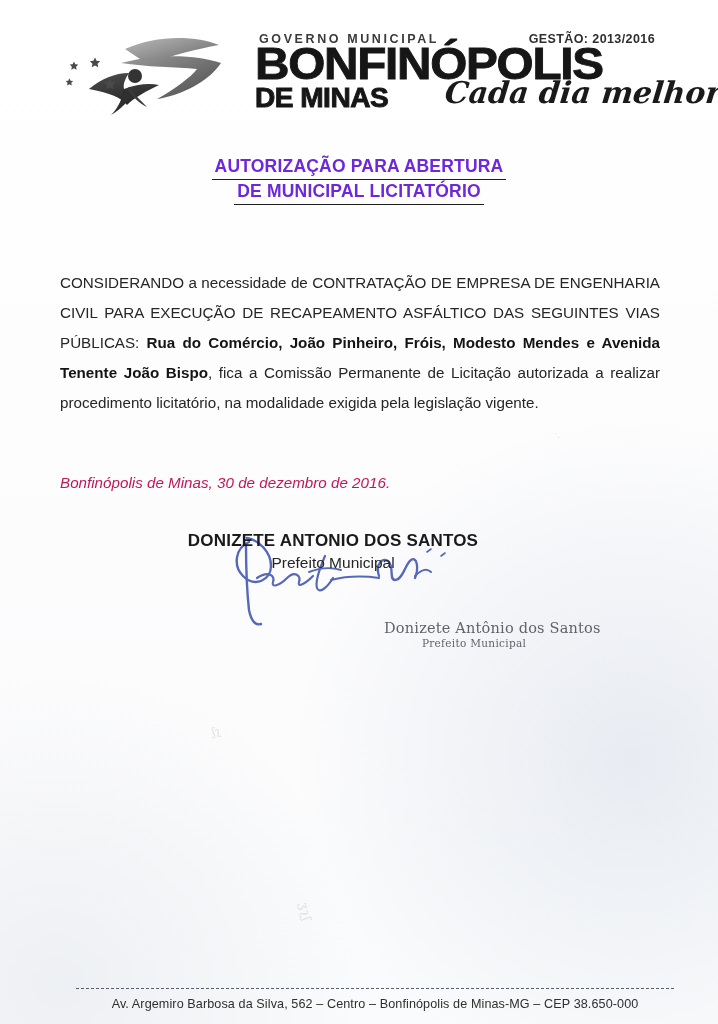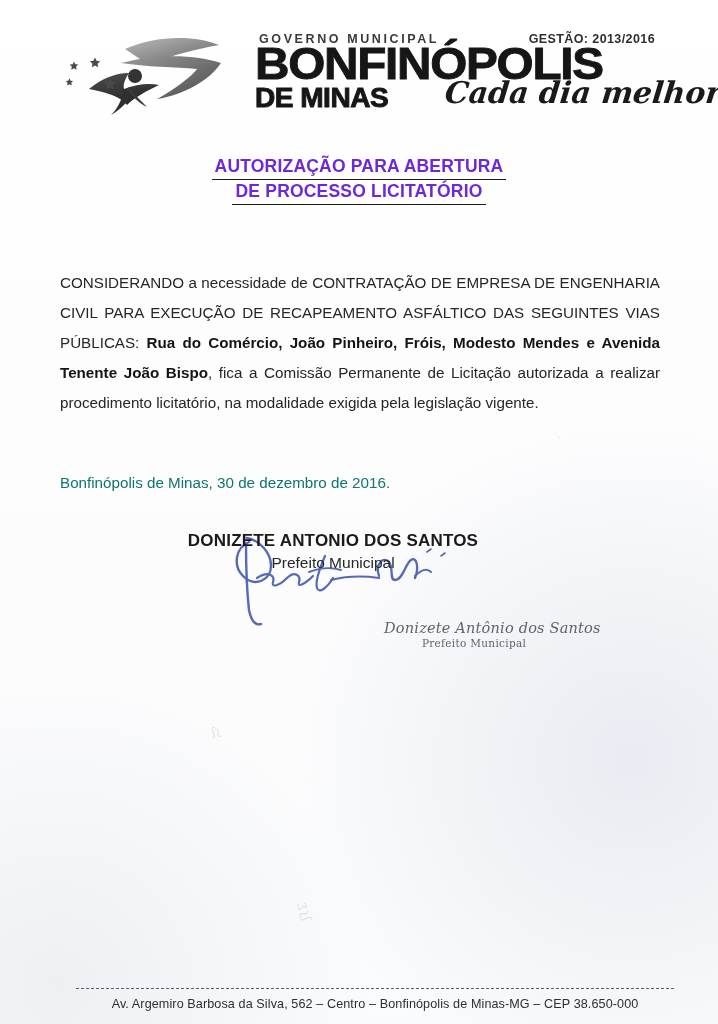--- a/index.html
+++ b/index.html
@@ -168,21 +168,22 @@
   }
   .body-copy b { font-weight: 700; color: #141414; }
 
   .date-line {
     position: absolute;
     top: 470px;
     left: 60px;
     width: 600px;
     font-size: 15.2px;
     line-height: 26px;
-    color: #0f766e;
+    color: #be185d;
+    font-style: italic;
   }
 
   
   .sig-block {
     position: absolute;
     top: 530px;
     left: 0;
     width: 666px;
     text-align: center;
   }
@@ -218,21 +219,20 @@
     position: absolute;
     top: 90px;
     left: 384px;
     width: 180px;
     text-align: center;
     color: #4a4a52;
     opacity: 0.86;
   }
   .sig-stamp .st-name {
     font-family: "DejaVu Serif", "Liberation Serif", serif;
-    font-style: italic;
     font-size: 14.5px;
     line-height: 17px;
     letter-spacing: 0.2px;
     white-space: nowrap;
   }
   .sig-stamp .st-role {
     font-family: "DejaVu Serif", "Liberation Serif", serif;
     font-size: 10.5px;
     line-height: 13px;
     letter-spacing: 0.3px;
@@ -328,21 +328,21 @@
         <div class="wm-city">BONFINÓPOLIS</div>
         <div class="wm-state">DE MINAS</div>
         <div class="wm-slogan">Cada dia melhor!</div>
       </div>
 
     </div>
   </div>
 
   <div class="doc-title">
     <span class="tl">AUTORIZAÇÃO PARA ABERTURA</span><br>
-    <span class="tl">DE PROCESSO LICITATÓRIO</span>
+    <span class="tl">DE MUNICIPAL LICITATÓRIO</span>
   </div>
 
   <div class="body-copy" id="bodyCopy"><span>CONSIDERANDO a necessidade de CONTRATAÇÃO DE EMPRESA DE ENGENHARIA CIVIL PARA EXECUÇÃO DE RECAPEAMENTO ASFÁLTICO DAS SEGUINTES VIAS PÚBLICAS: </span><b>Rua do Comércio, João Pinheiro, Fróis, Modesto Mendes e Avenida Tenente João Bispo</b><span>, fica a Comissão Permanente de Licitação autorizada a realizar procedimento licitatório, na modalidade exigida pela legislação vigente.</span></div>
 
   <div class="date-line">Bonfinópolis de Minas, 30 de dezembro de 2016.</div>
 
   <div class="sig-block">
 
     <div class="sig-ink">
       <svg viewBox="0 0 250 110" width="250" height="110" aria-hidden="true">

